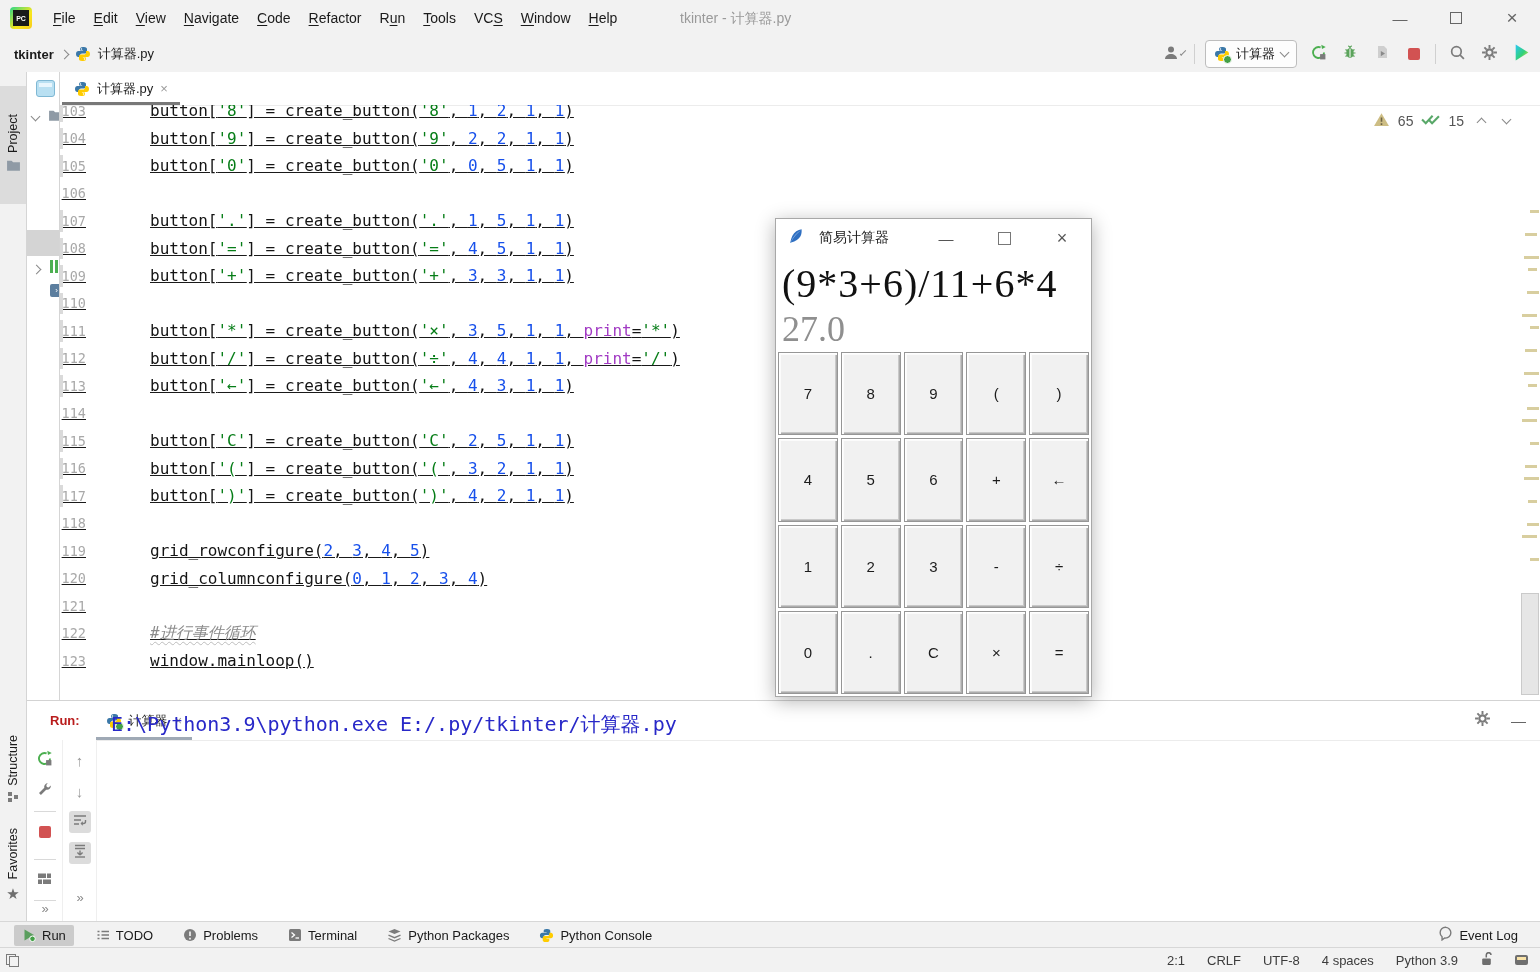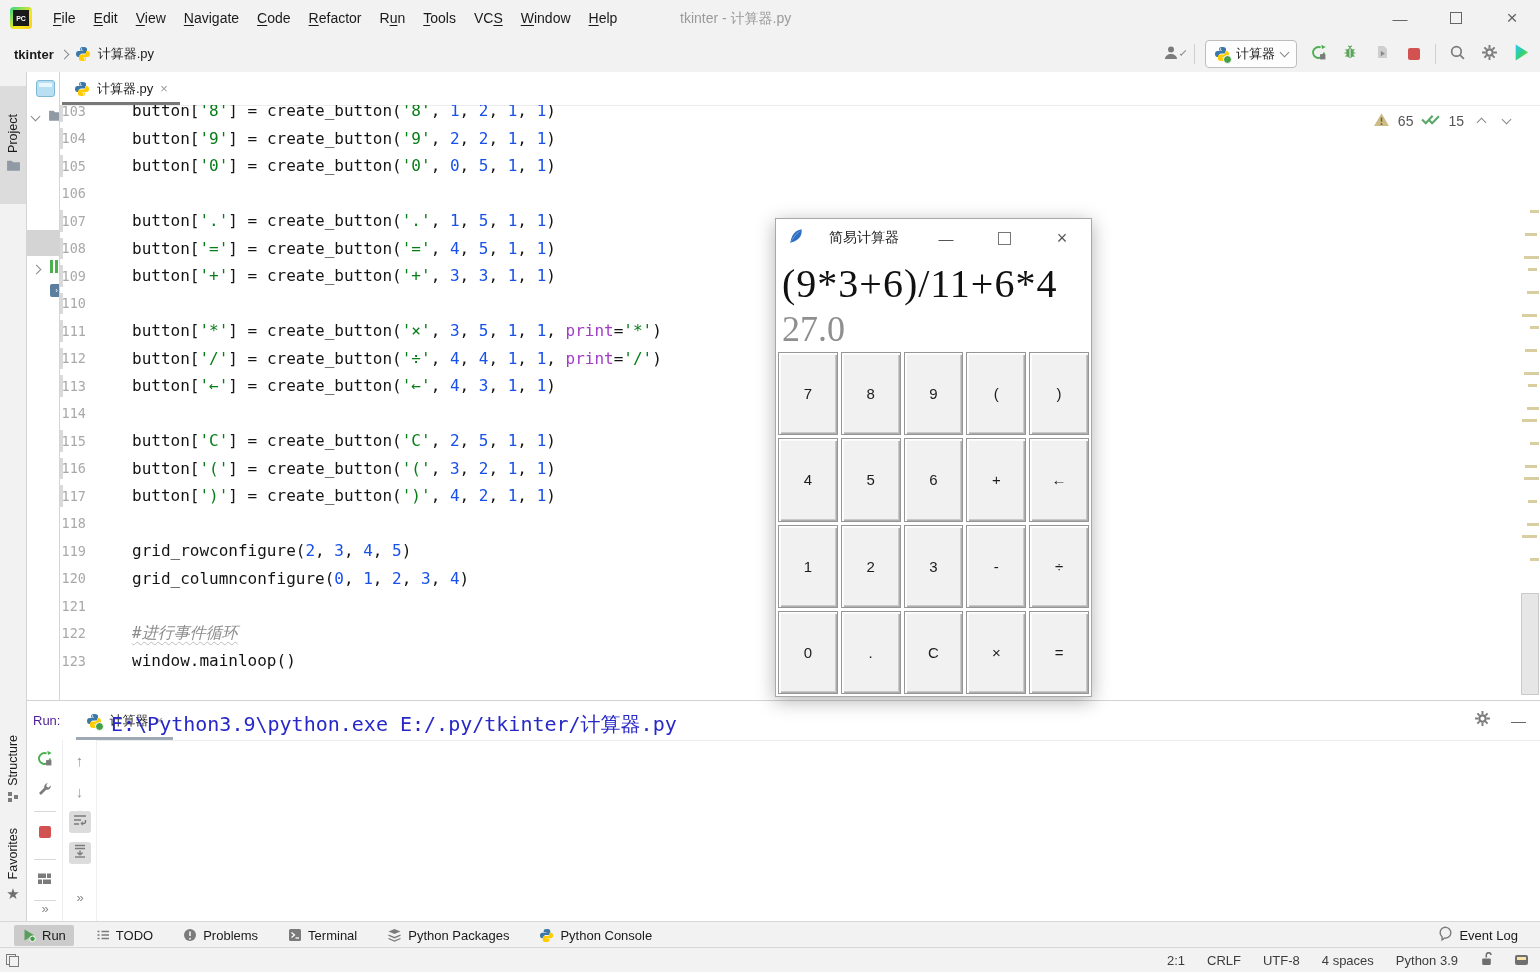--- a/index.html
+++ b/index.html
@@ -65,57 +65,57 @@
   .pp-lib i{width:3px;height:13px;background:#4caf50;}
   .pp-con{position:absolute;left:23px;top:212px;width:13px;height:13px;background:#5c7e9e;border-radius:2px;
           color:#fff;font-size:8px;display:flex;align-items:center;justify-content:center;}
 
   
   .editor{position:absolute;left:60px;top:72px;right:0;bottom:272px;background:#fff;}
   .tabbar{position:absolute;left:0;top:0;right:0;height:33px;background:#fff;border-bottom:1px solid #ececec;}
   .etab{position:absolute;left:2px;top:0;height:33px;display:flex;align-items:center;gap:7px;padding:0 12px;font-size:13px;}
   .etab:after{content:"";position:absolute;left:0;right:0;bottom:0;height:3px;background:#787878;}
   .tab-close{color:#9a9a9a;font-size:13px;}
-  .code-area{position:absolute;left:0;top:33px;right:20px;bottom:0;overflow:hidden;}
+  .code-area{position:absolute;left:0;top:33px;right:20px;bottom:0;overflow:hidden;text-decoration:underline;}
   .code-inner{margin-top:-8px;}
   .line{position:relative;display:flex;height:27.5px;align-items:center;font-size:16px;}
   .line.m:before{content:"";position:absolute;left:0;top:3px;bottom:3px;width:3px;background:#dadada;}
   .lnum{width:26px;text-align:right;color:#a9a9a9;font-size:13.5px;flex:none;}
-  .lcode{margin-left:46px;white-space:pre;color:#141414;}
+  .lcode{margin-left:64px;white-space:pre;color:#141414;}
   .c-str{color:#067d17;} .c-num{color:#1750eb;} .c-kwarg{color:#a23bc4;}
   .c-com{color:#8c8c8c;font-style:italic;text-decoration:underline wavy #bdbdbd 1px;text-underline-offset:3px;}
 
   .inspect{position:absolute;right:30px;top:40px;display:flex;align-items:center;gap:8px;font-size:14px;color:#555;}
   .err-stripe{position:absolute;right:0;top:60px;width:18px;bottom:0;}
   .stripe-mark{position:absolute;height:3px;background:#d8ce9f;}
   .scroll-thumb{position:absolute;right:1px;top:461px;width:16px;height:100px;background:rgba(140,140,140,.22);
                 border:1px solid rgba(120,120,120,.25);}
 
   
   .calc{position:absolute;left:775px;top:218px;width:315px;height:477px;background:#fff;
         border:1px solid #a8a8a8;box-shadow:0 4px 18px rgba(0,0,0,.3);z-index:20;}
   .calc-title{position:absolute;left:0;top:0;right:0;height:38px;display:flex;align-items:center;background:#fff;}
-  .calc-title .t{font-size:14px;margin-left:26px;}
+  .calc-title .t{font-size:14px;margin-left:16px;}
   .calc-ctrl{position:absolute;right:0;top:0;height:38px;display:flex;}
   .calc-ctrl .cb{width:58px;height:38px;display:flex;align-items:center;justify-content:center;color:#555;font-size:15px;}
   .calc-max{width:11px;height:11px;border:1.3px solid #777;}
   .calc-display{position:absolute;left:6px;top:40px;right:4px;height:90px;
                 font-family:"Liberation Serif",serif;overflow:hidden;}
   .calc-expr{font-size:40px;line-height:50px;color:#111;letter-spacing:1px;}
   .calc-res{font-size:36px;line-height:40px;color:#8f8f8f;}
   .calc-grid{position:absolute;left:1px;right:1px;top:132px;bottom:1px;display:grid;
              grid-template-columns:repeat(5,1fr);grid-template-rows:repeat(4,1fr);gap:3px;padding:1px;}
   .calc-btn{background:#f1f1f1;border:1px solid #969696;
             box-shadow:inset 1px 1px 0 #fff,inset 2px 2px 0 #fbfbfb,inset -1px -1px 0 #adadad,inset -2px -2px 0 #c9c9c9;
             display:flex;align-items:center;justify-content:center;font-size:15px;color:#1c1c1c;}
 
   
   .runpanel{position:absolute;left:27px;top:700px;right:0;height:222px;background:#fff;border-top:1px solid #d3d3d3;}
   .run-head{position:absolute;left:0;top:0;right:0;height:39px;border-bottom:1px solid #ececec;display:flex;align-items:center;}
-  .run-label{font-size:13px;margin-left:6px;color:#4c1d95;}
+  .run-label{font-size:13px;margin-left:23px;color:#b91c1c;font-weight:bold;}
   .run-tab{position:relative;display:flex;align-items:center;gap:7px;height:39px;padding:0 12px;margin-left:14px;font-size:13px;}
   .run-tab:after{content:"";position:absolute;left:2px;right:2px;bottom:0;height:3px;background:#9fa9b5;}
   .run-head-right{position:absolute;right:14px;top:0;height:39px;display:flex;align-items:center;gap:18px;color:#666;}
   .icol{position:absolute;top:39px;bottom:0;display:flex;flex-direction:column;align-items:center;background:#fff;}
   .icol1{left:0;width:35px;border-right:1px solid #efefef;}
   .icol2{left:36px;width:33px;border-right:1px solid #efefef;}
   .icol .ico{margin-top:9px;}
   .hsep{width:22px;height:1px;background:#d9d9d9;margin-top:9px;}
   .tool-active{background:#dcdcdc;border-radius:3px;}
   .more{color:#8a8a8a;font-size:13px;letter-spacing:-1px;}

